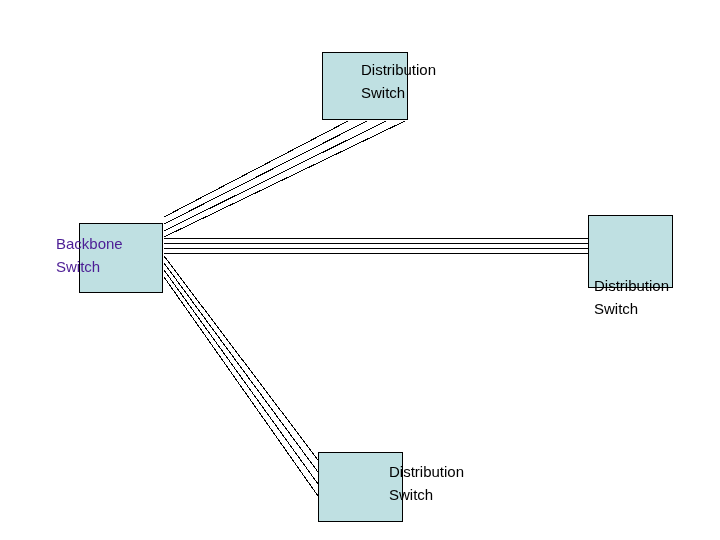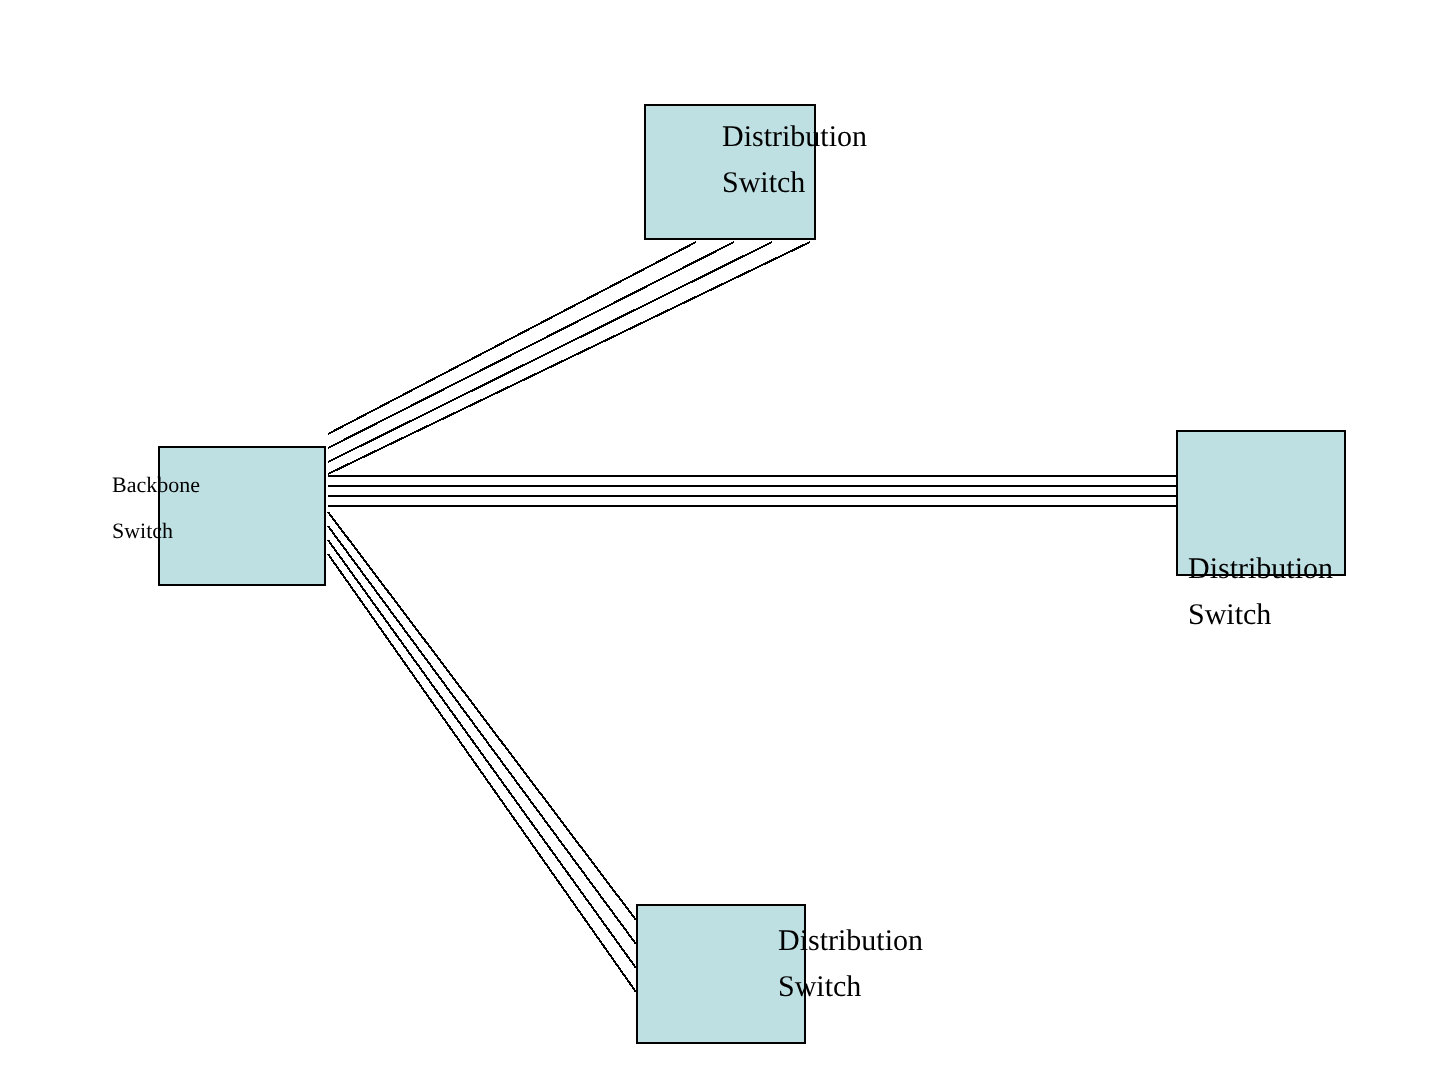--- a/index.html
+++ b/index.html
@@ -22,21 +22,21 @@
     width: 720px;
     height: 540px;
   }
   .node-box {
     position: absolute;
     box-sizing: border-box;
     border: 1px solid #000000;
   }
   .node-label {
     position: absolute;
-    font-family: Liberation Serif, serif;
+    font-family: Liberation Sans, sans-serif;
     font-size: 15px;
     line-height: 23px;
     color: #000000;
     white-space: nowrap;
     pointer-events: none;
   }
   .node-label span { display: block; }
 </style>
 </head>
 <body>
@@ -58,21 +58,21 @@
       </g>
       <g>
         <line x1="164" y1="256" x2="318" y2="460" stroke="#000000" stroke-width="1"></line>
         <line x1="164" y1="263" x2="318" y2="472" stroke="#000000" stroke-width="1"></line>
         <line x1="164" y1="270" x2="318" y2="484" stroke="#000000" stroke-width="1"></line>
         <line x1="164" y1="277" x2="318" y2="496" stroke="#000000" stroke-width="1"></line>
       </g>
     </svg>
 
   <div class="node-box" style="left: 79px; top: 223px; width: 84px; height: 70px; background: rgb(191, 224, 226); border-color: rgb(0, 0, 0);"></div>
-  <div class="node-label" style="left: 56px; top: 232px; color: #000000; font-size: 11px;">
+  <div class="node-label" style="left: 56px; top: 232px; color: #4c1d95; font-size: 15px;">
       <span>Backbone</span>
       <span>Switch</span>
     </div>
 
   <div class="node-box" style="left: 322px; top: 52px; width: 86px; height: 68px; background: rgb(191, 224, 226); border-color: rgb(0, 0, 0);"></div>
   <div class="node-label" style="left: 361px; top: 58px; color: rgb(0, 0, 0); font-size: 15px;">
       <span>Distribution</span>
       <span>Switch</span>
     </div>
 

